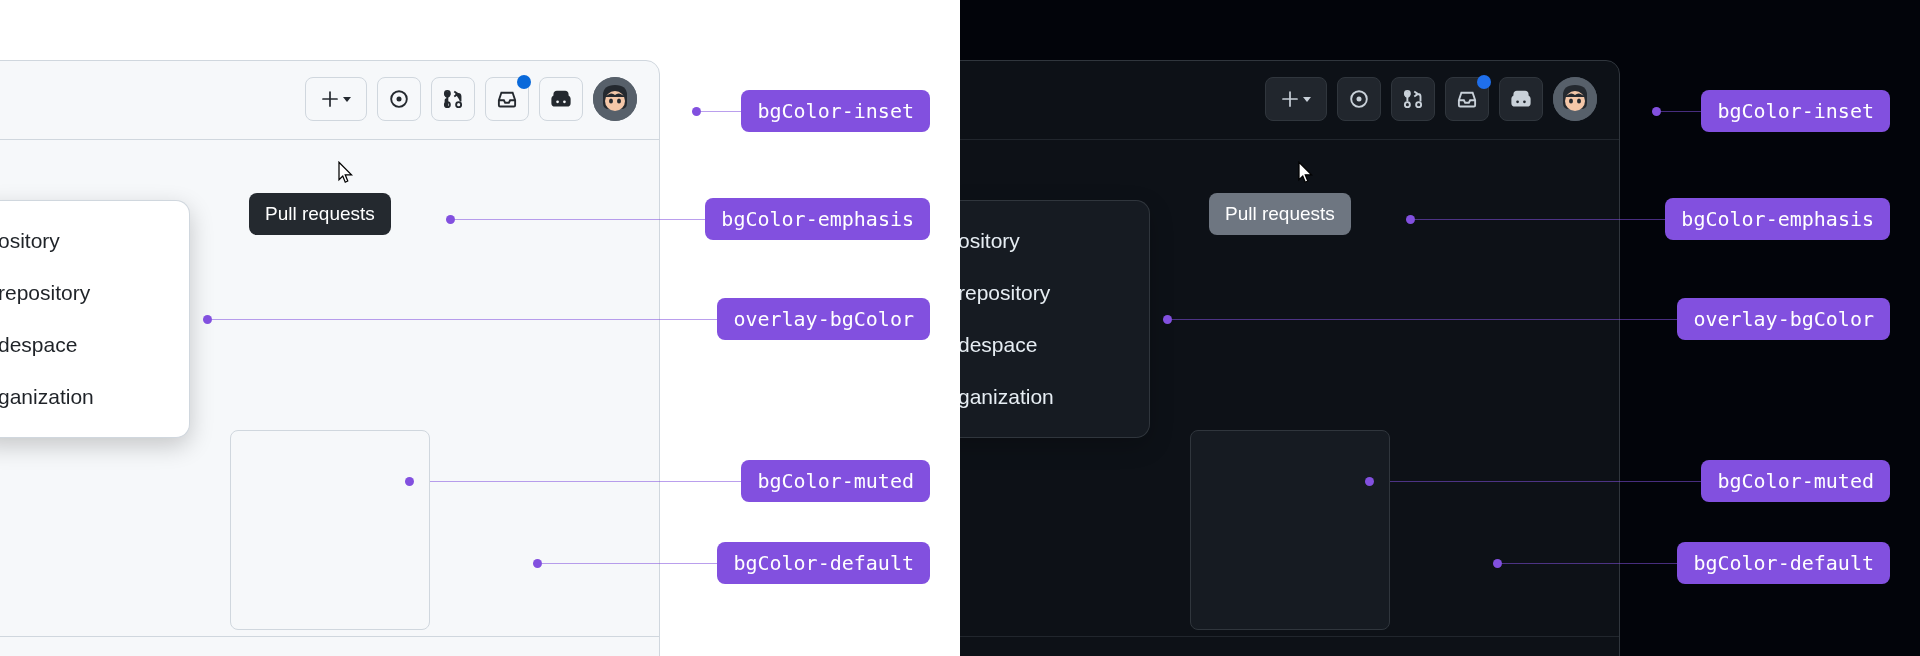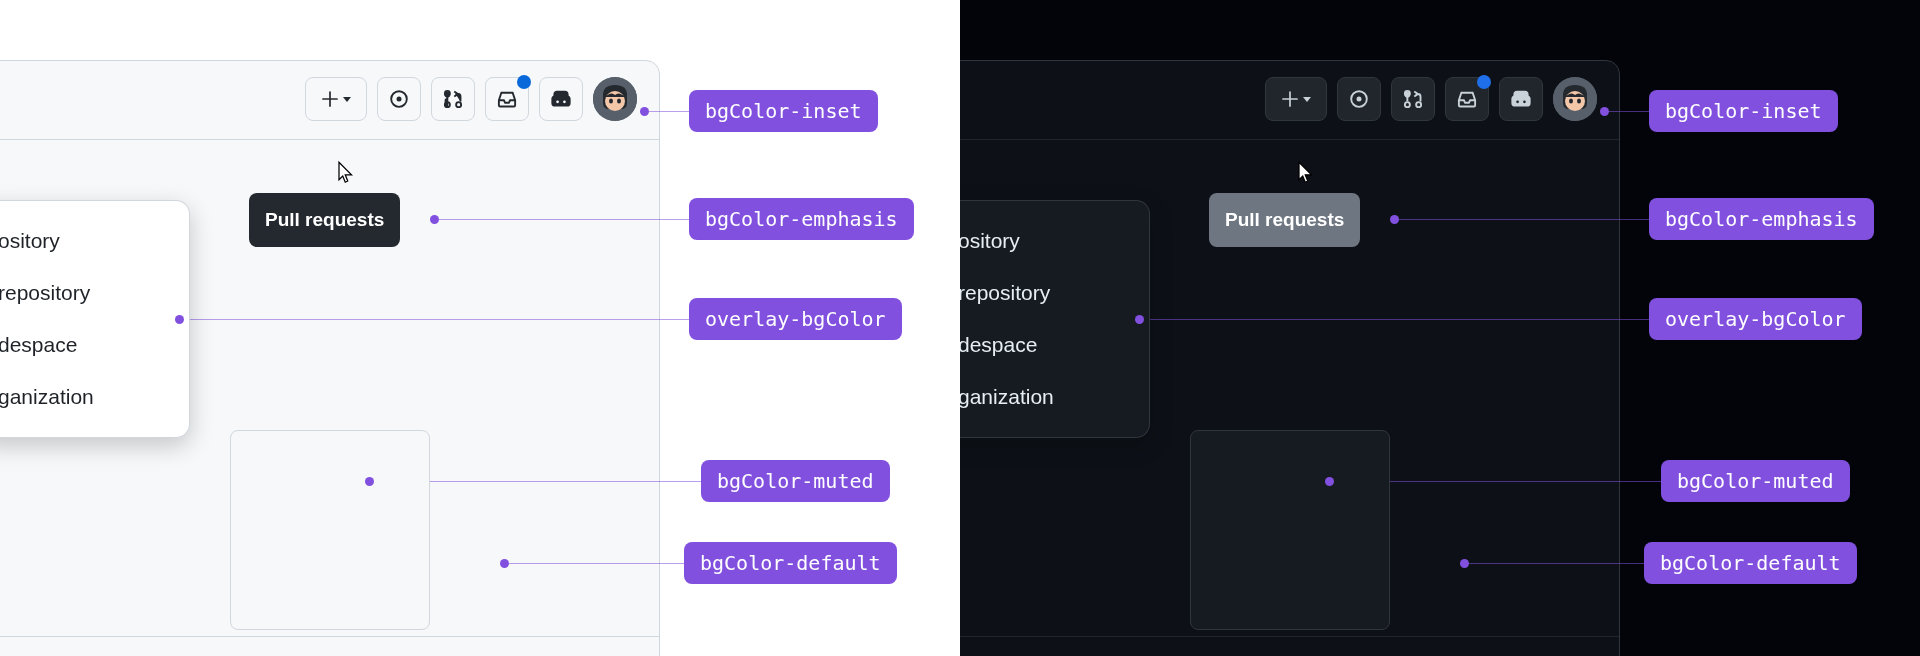--- a/index.html
+++ b/index.html
@@ -73,26 +73,25 @@
   width: 44px; height: 44px;
   border-radius: 50%;
   background: #57606a;
   display:flex; align-items:center; justify-content:center;
   position:relative; overflow:hidden;
 }
 .avatar svg { width: 44px; height: 44px; display:block; }
 
 .tooltip {
   position: absolute;
-  padding: 16px 16px;
+  padding: 10px 16px;
   border-radius: 8px;
   font-size: 19px;
   white-space: nowrap;
   z-index: 20;
-  font-weight: bold;
 }
 .light .tooltip-emphasis { background: #24292f; color: #ffffff; }
 .dark  .tooltip-emphasis { background: #6e7681; color: #ffffff; }
 
 .overlay {
   position: absolute;
   width: 210px;
   border-radius: 0 14px 14px 0;
   padding: 14px 0;
   z-index: 10;
@@ -135,20 +134,21 @@
   position:absolute; left:0; right:0; top:575px; height:1px;
 }
 .light .surface2 { background: #d0d7de; }
 .dark  .surface2 { background: #21262d; }
 
 .callout {
   position: absolute;
   right: 30px;
   display: flex;
   align-items: center;
+  justify-content: flex-end;
 }
 .callout-dot {
   width: 9px; height: 9px;
   border-radius: 50%;
   background: #8250df;
   flex-shrink: 0;
   position: relative;
   z-index: 50;
 }
 .callout-line {

